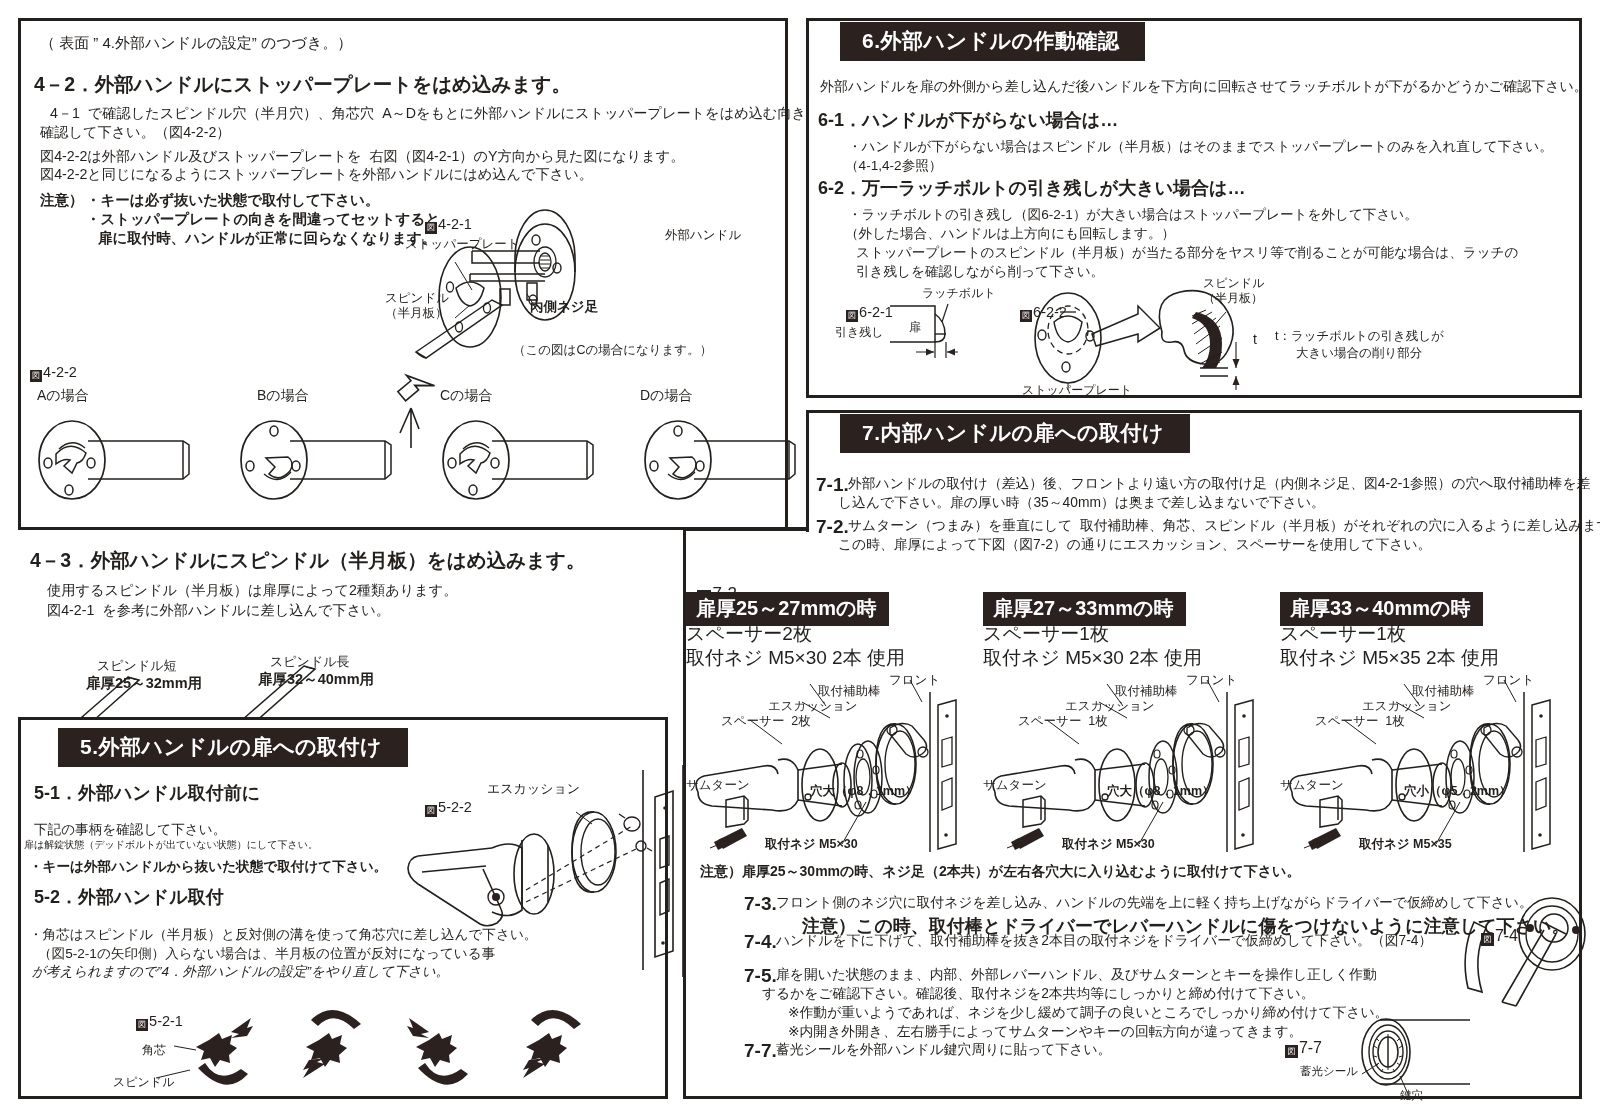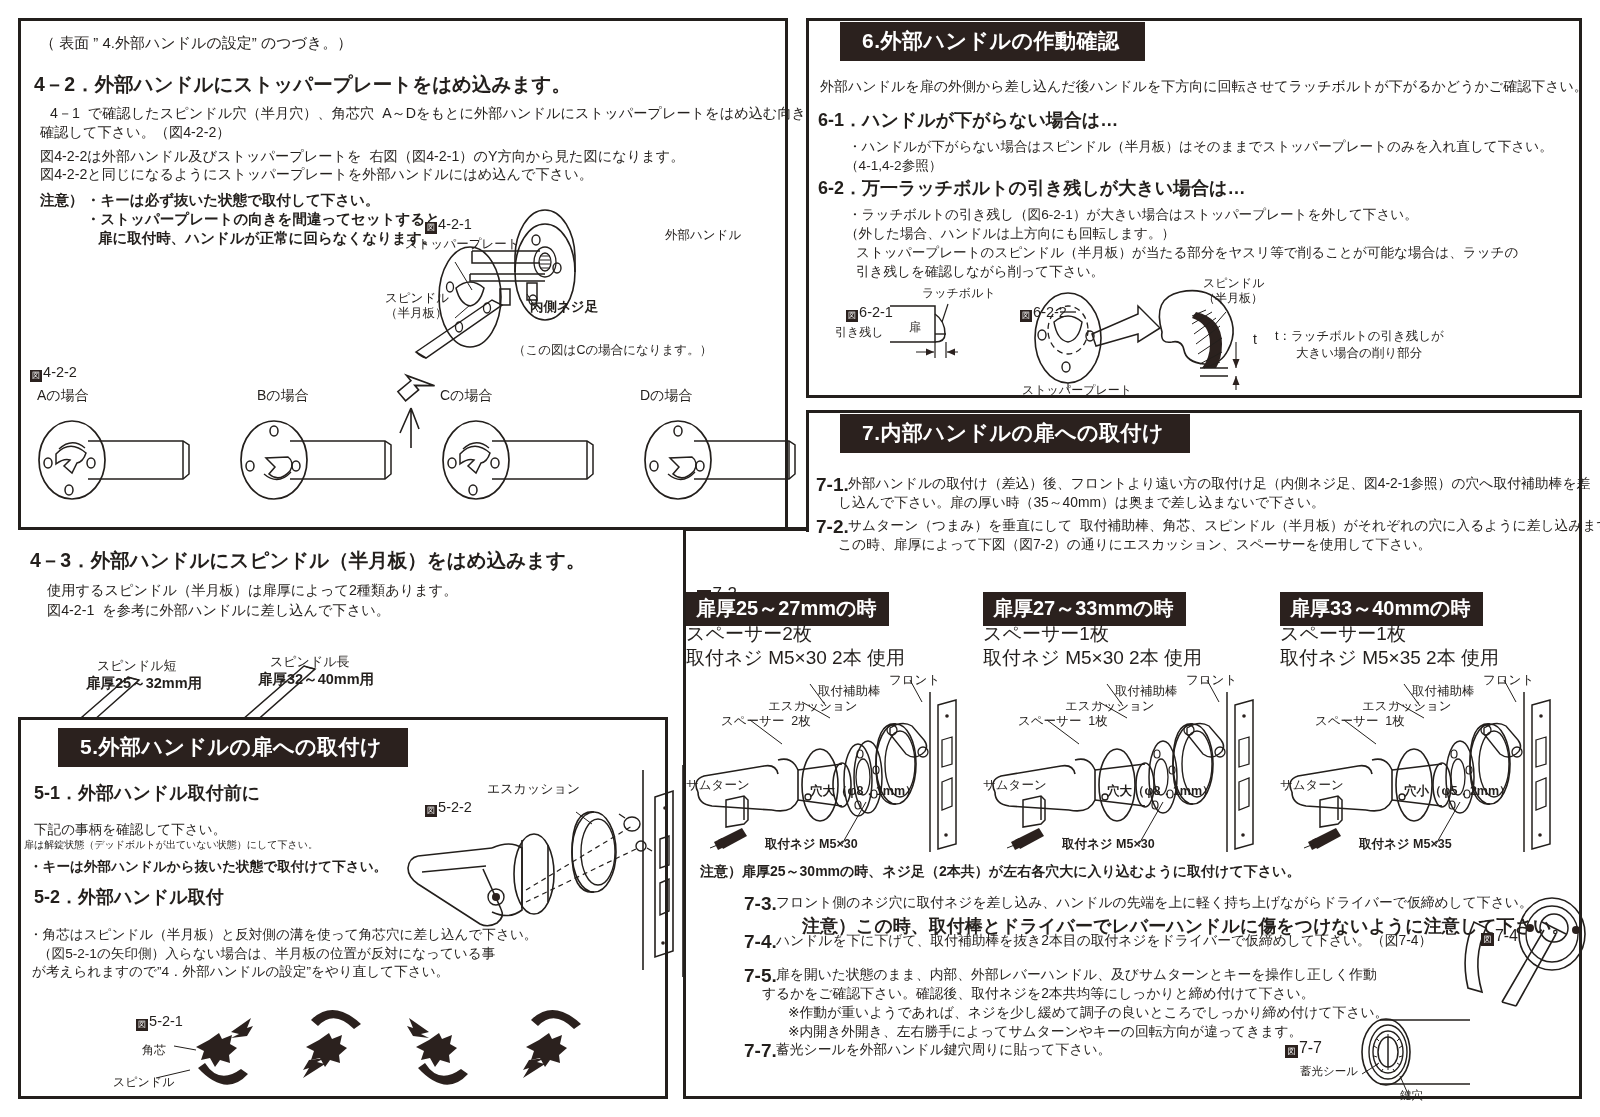--- a/index.html
+++ b/index.html
@@ -193,21 +193,21 @@
 </div>
 
 <div class="t b" style="left:34px;top:780px;font-size:18px;">5-1．外部ハンドル取付前に</div>
 <div class="t" style="left:34px;top:820px;font-size:13.6px;">下記の事柄を確認して下さい。</div>
 <div class="t" style="left:14px;top:838px;font-size:10px;">・扉は解錠状態（デッドボルトが出ていない状態）にして下さい。</div>
 <div class="t b" style="left:29px;top:857px;font-size:13.6px;">・キーは外部ハンドルから抜いた状態で取付けて下さい。</div>
 
 <div class="t b" style="left:34px;top:884px;font-size:18px;">5-2．外部ハンドル取付</div>
 <div class="t" style="left:29px;top:925px;font-size:13.6px;">・角芯はスピンドル（半月板）と反対側の溝を使って角芯穴に差し込んで下さい。</div>
 <div class="t" style="left:38px;top:944px;font-size:13.6px;">（図5-2-1の矢印側）入らない場合は、半月板の位置が反対になっている事</div>
-<div class="t" style="left:32px;top:962px;font-size:13.6px;">が考えられますので”4．外部ハンドルの設定”をやり直して下さい。</div>
+<div class="t" style="left:32px;top:962px;font-size:13.6px;font-style:italic;">が考えられますので”4．外部ハンドルの設定”をやり直して下さい。</div>
 
 <div class="fig-tag" style="left:417px;top:783px;">
   <span class="sq">図</span><span>5-2-2</span>
 </div>
 <div class="lbl" style="left:487px;top:781px;font-size:13px;">エスカッション</div>
 
 <svg width="250" height="180" style="left:400px;top:790px;">
 
   <path class="ln" stroke-width="1.6" d="M18 66 q-9 2 -10 12 q0 9 10 16 l62 40 q8 4 17 -1 q8 -6 4 -14 l-18 -40"></path>
   <path class="ln" stroke-width="1.6" d="M18 66 L92 58"></path>

